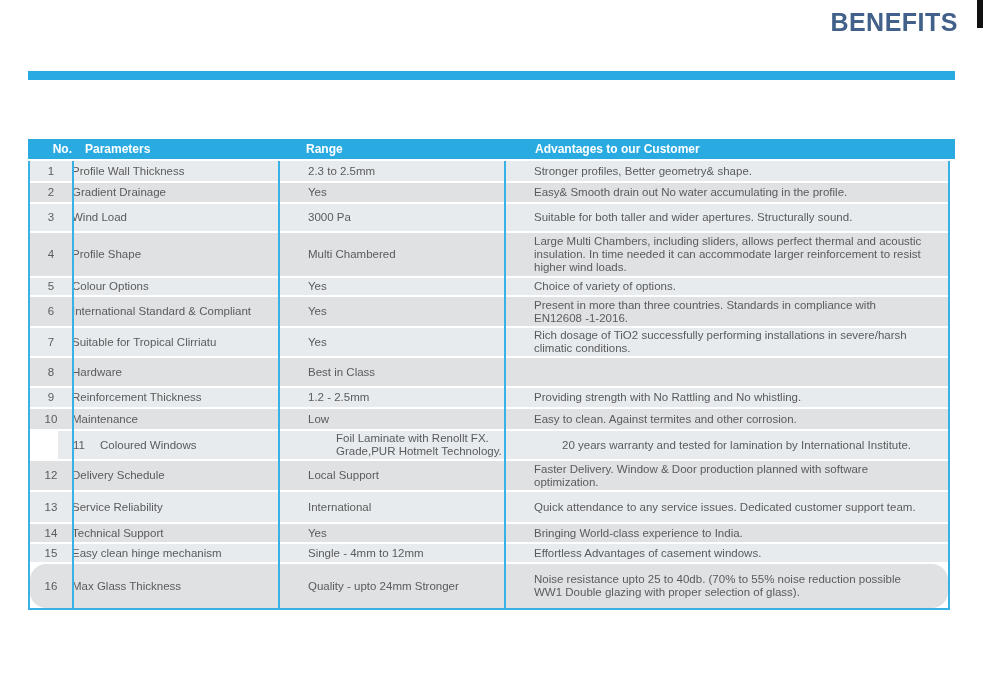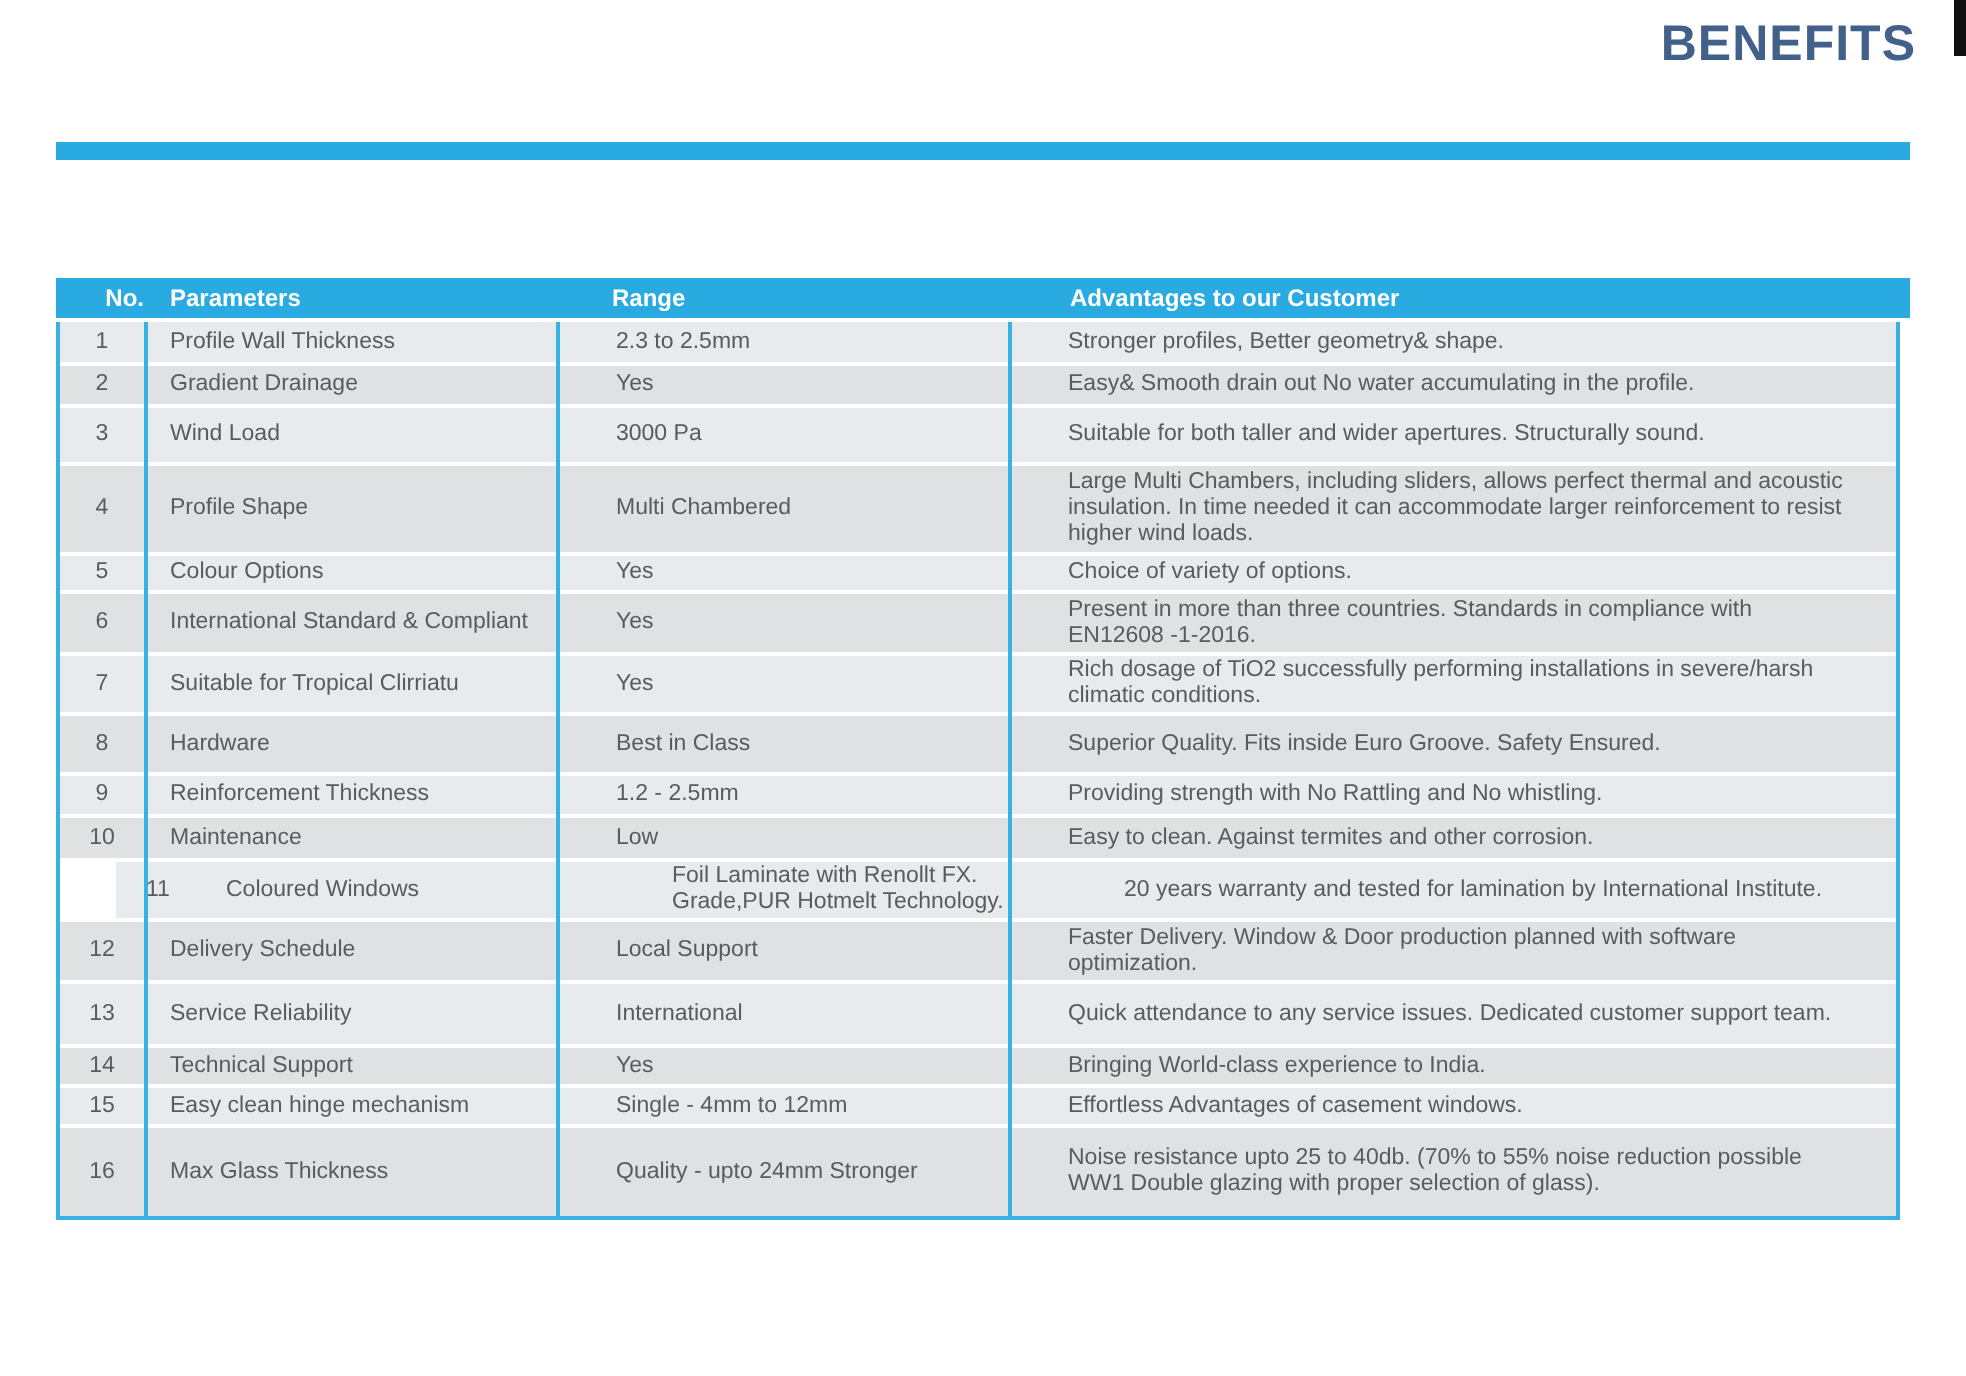--- a/index.html
+++ b/index.html
@@ -54,21 +54,21 @@
   }
   .row{display:flex;border-bottom:2px solid #fff;}
   .row:last-child{border-bottom:none;}
   .row.light{background:var(--row-light);}
   .row.dark{background:var(--row-dark);}
   .cell{
     display:flex;align-items:center;
     line-height:1.12;white-space:pre-line;
   }
   .c-no{width:42px;justify-content:center;text-align:center;}
-  .c-param{width:206px;padding-left:13px;}
+  .c-param{width:206px;}
   .c-range{width:226px;padding-left:30px;padding-right:18px;}
   .c-adv{flex:1;padding-left:30px;padding-right:4px;}
 
   .col-sep{
     position:absolute;top:0;bottom:0;width:2px;
     background:var(--accent-line);
   }
   .sep-1{left:42px;}
   .sep-2{left:248px;}
   .sep-3{left:474px;}
@@ -137,21 +137,20 @@
     <div class="cell c-no">7</div>
     <div class="cell c-param">Suitable for Tropical Clirriatu</div>
     <div class="cell c-range">Yes</div>
     <div class="cell c-adv">Rich dosage of TiO2 successfully performing installations in severe/harsh
 climatic conditions.</div>
   </div>
         <div class="row dark" style="min-height: 30px;">
     <div class="cell c-no">8</div>
     <div class="cell c-param">Hardware</div>
     <div class="cell c-range">Best in Class</div>
-    <div class="cell c-adv">Superior Quality. Fits inside Euro Groove. Safety Ensured.</div>
   </div>
         <div class="row light" style="min-height: 21px;">
     <div class="cell c-no">9</div>
     <div class="cell c-param">Reinforcement Thickness</div>
     <div class="cell c-range">1.2 - 2.5mm</div>
     <div class="cell c-adv">Providing strength with No Rattling and No whistling.</div>
   </div>
         <div class="row dark" style="min-height: 22px;">
     <div class="cell c-no">10</div>
     <div class="cell c-param">Maintenance</div>
@@ -183,21 +182,21 @@
     <div class="cell c-param">Technical Support</div>
     <div class="cell c-range">Yes</div>
     <div class="cell c-adv">Bringing World-class experience to India.</div>
   </div>
         <div class="row light" style="min-height: 20px;">
     <div class="cell c-no">15</div>
     <div class="cell c-param">Easy clean hinge mechanism</div>
     <div class="cell c-range">Single - 4mm to 12mm</div>
     <div class="cell c-adv">Effortless Advantages of casement windows.</div>
   </div>
-        <div class="row dark" style="min-height: 44px;">
+        <div class="row dark" style="min-height: 44px; border-radius: 16px;">
     <div class="cell c-no">16</div>
     <div class="cell c-param">Max Glass Thickness</div>
     <div class="cell c-range">Quality - upto 24mm Stronger</div>
     <div class="cell c-adv">Noise resistance upto 25 to 40db. (70% to 55% noise reduction possible
 WW1 Double glazing with proper selection of glass).</div>
   </div>
       </div>
   </div>
 
 </div>

